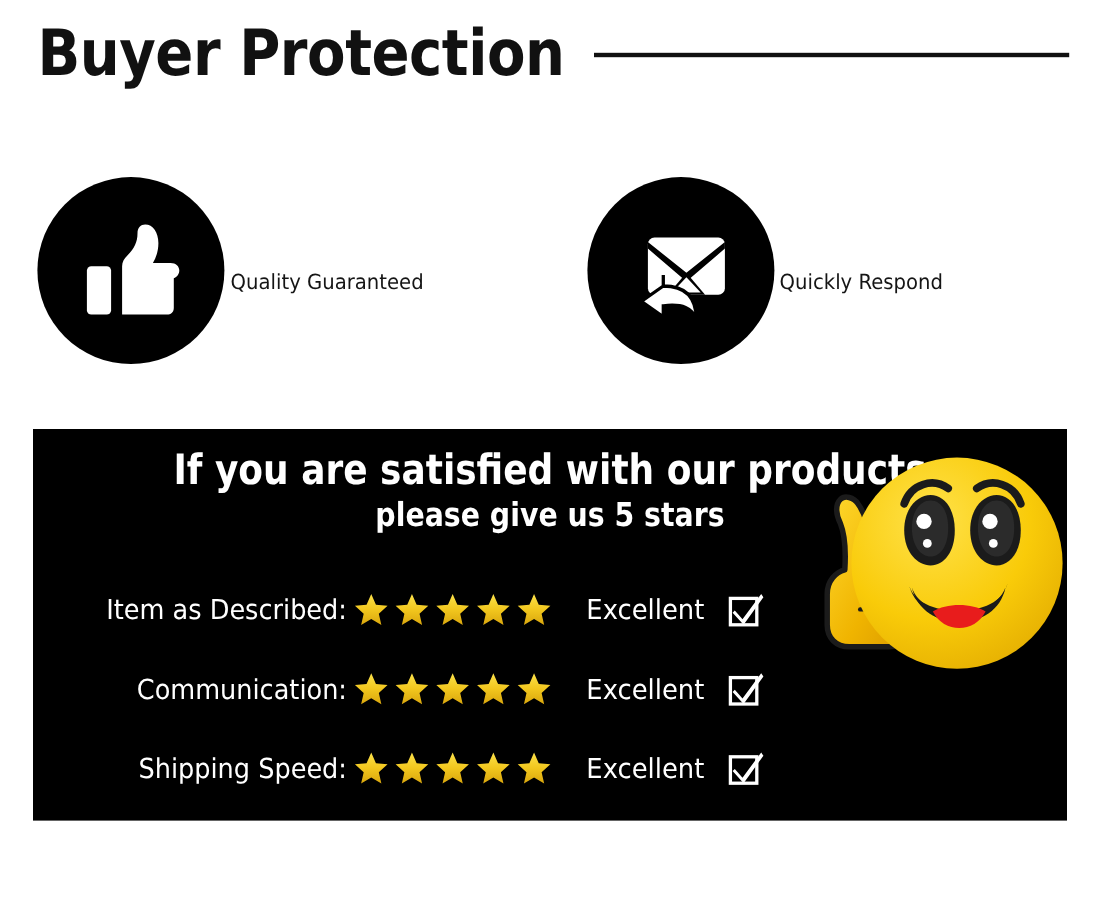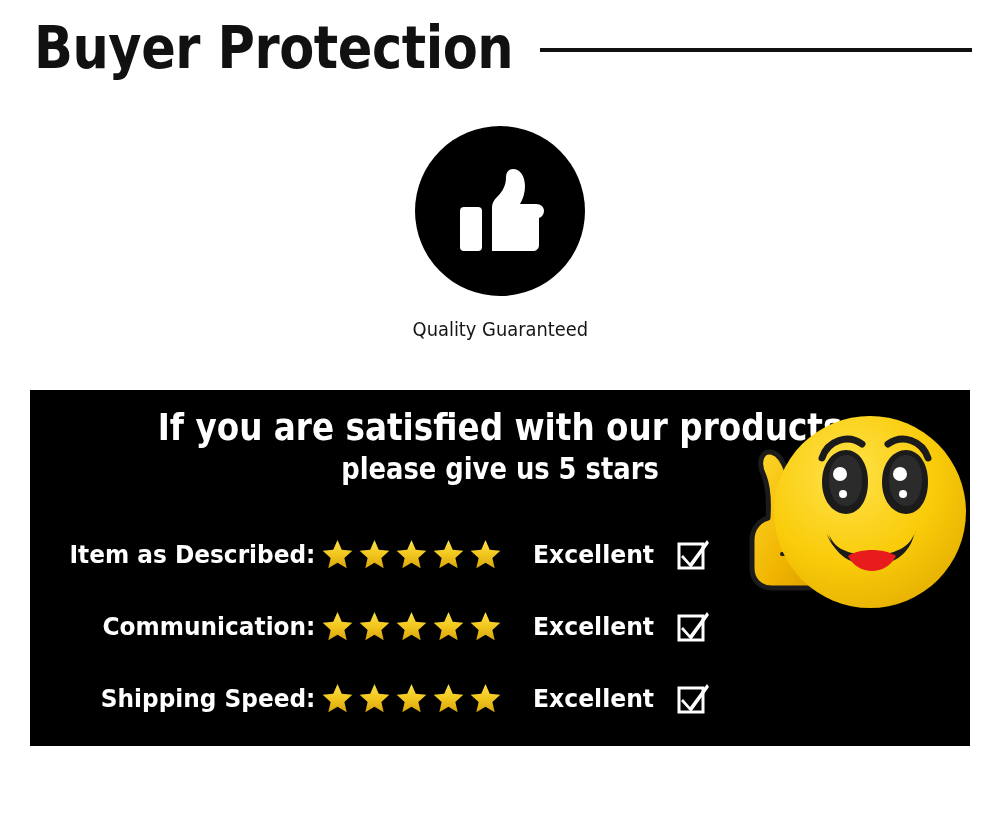--- a/index.html
+++ b/index.html
@@ -50,22 +50,23 @@
     position: absolute;
     left: 0;
     top: 126px;
     width: 1000px;
     height: 240px;
     display: flex;
   }
   .feature {
     flex: 1 1 25%;
     display: flex;
-    flex-direction: column;
+    flex-direction: row;
     align-items: center;
+    padding-left: 34px;
   }
   .badge {
     width: 170px;
     height: 170px;
     border-radius: 50%;
     background: #000000;
     display: flex;
     align-items: center;
     justify-content: center;
   }
@@ -117,21 +118,20 @@
   #rating-rows {
     position: absolute;
     left: 0;
     top: 128px;
     width: 700px;
   }
   .rating-row {
     height: 72px;
     display: flex;
     align-items: center;
-    font-weight: bold;
   }
   .rating-label {
     width: 285px;
     text-align: right;
     padding-right: 6px;
     color: #ffffff;
     font-family: "DejaVu Sans", sans-serif;
     font-size: 25px;
     white-space: nowrap;
     transform: scaleX(0.93);
@@ -189,20 +189,35 @@
                    C72 10 77 17 77 27 C77 34 75 40 72 45 L88 45 C93 45 96 48 96 52
                    C96 55 94 58 91 59 L91 86 C91 90 88 92 85 92 Z" fill="#ffffff"></path>
         </svg>
       </span>
     </div>
     <div class="feature-label">Quality Guaranteed</div>
   </div>
 
 
 
+  <div class="feature">
+    <div class="badge">
+      <span>
+        <svg width="104" height="104" viewBox="0 0 104 104">
+          <rect x="22" y="22" width="70" height="52" rx="6" fill="#ffffff"></rect>
+          <path d="M22 26 L57 54 L92 26 L92 32 L57 62 L22 32 Z" fill="#000000"></path>
+          <path d="M57 54 L40 74 L74 74 Z" fill="#000000"></path>
+          <path d="M57 58 L44 72 L70 72 Z" fill="#ffffff"></path>
+          <path d="M36 56 L36 66 L16 80 L36 94 L36 84 C54 82 62 86 66 96
+                   C66 76 56 66 36 66 Z" fill="#ffffff" stroke="#000000" stroke-width="3"></path>
+        </svg>
+      </span>
+    </div>
+    <div class="feature-label">Quickly Respond</div>
+  </div>
 
 </div>
 
 <div id="review-panel">
 
   <div id="headline-1">If you are satisfied with our products</div>
   <div id="headline-2">please give us 5 stars</div>
 
   <div id="rating-rows">
 

